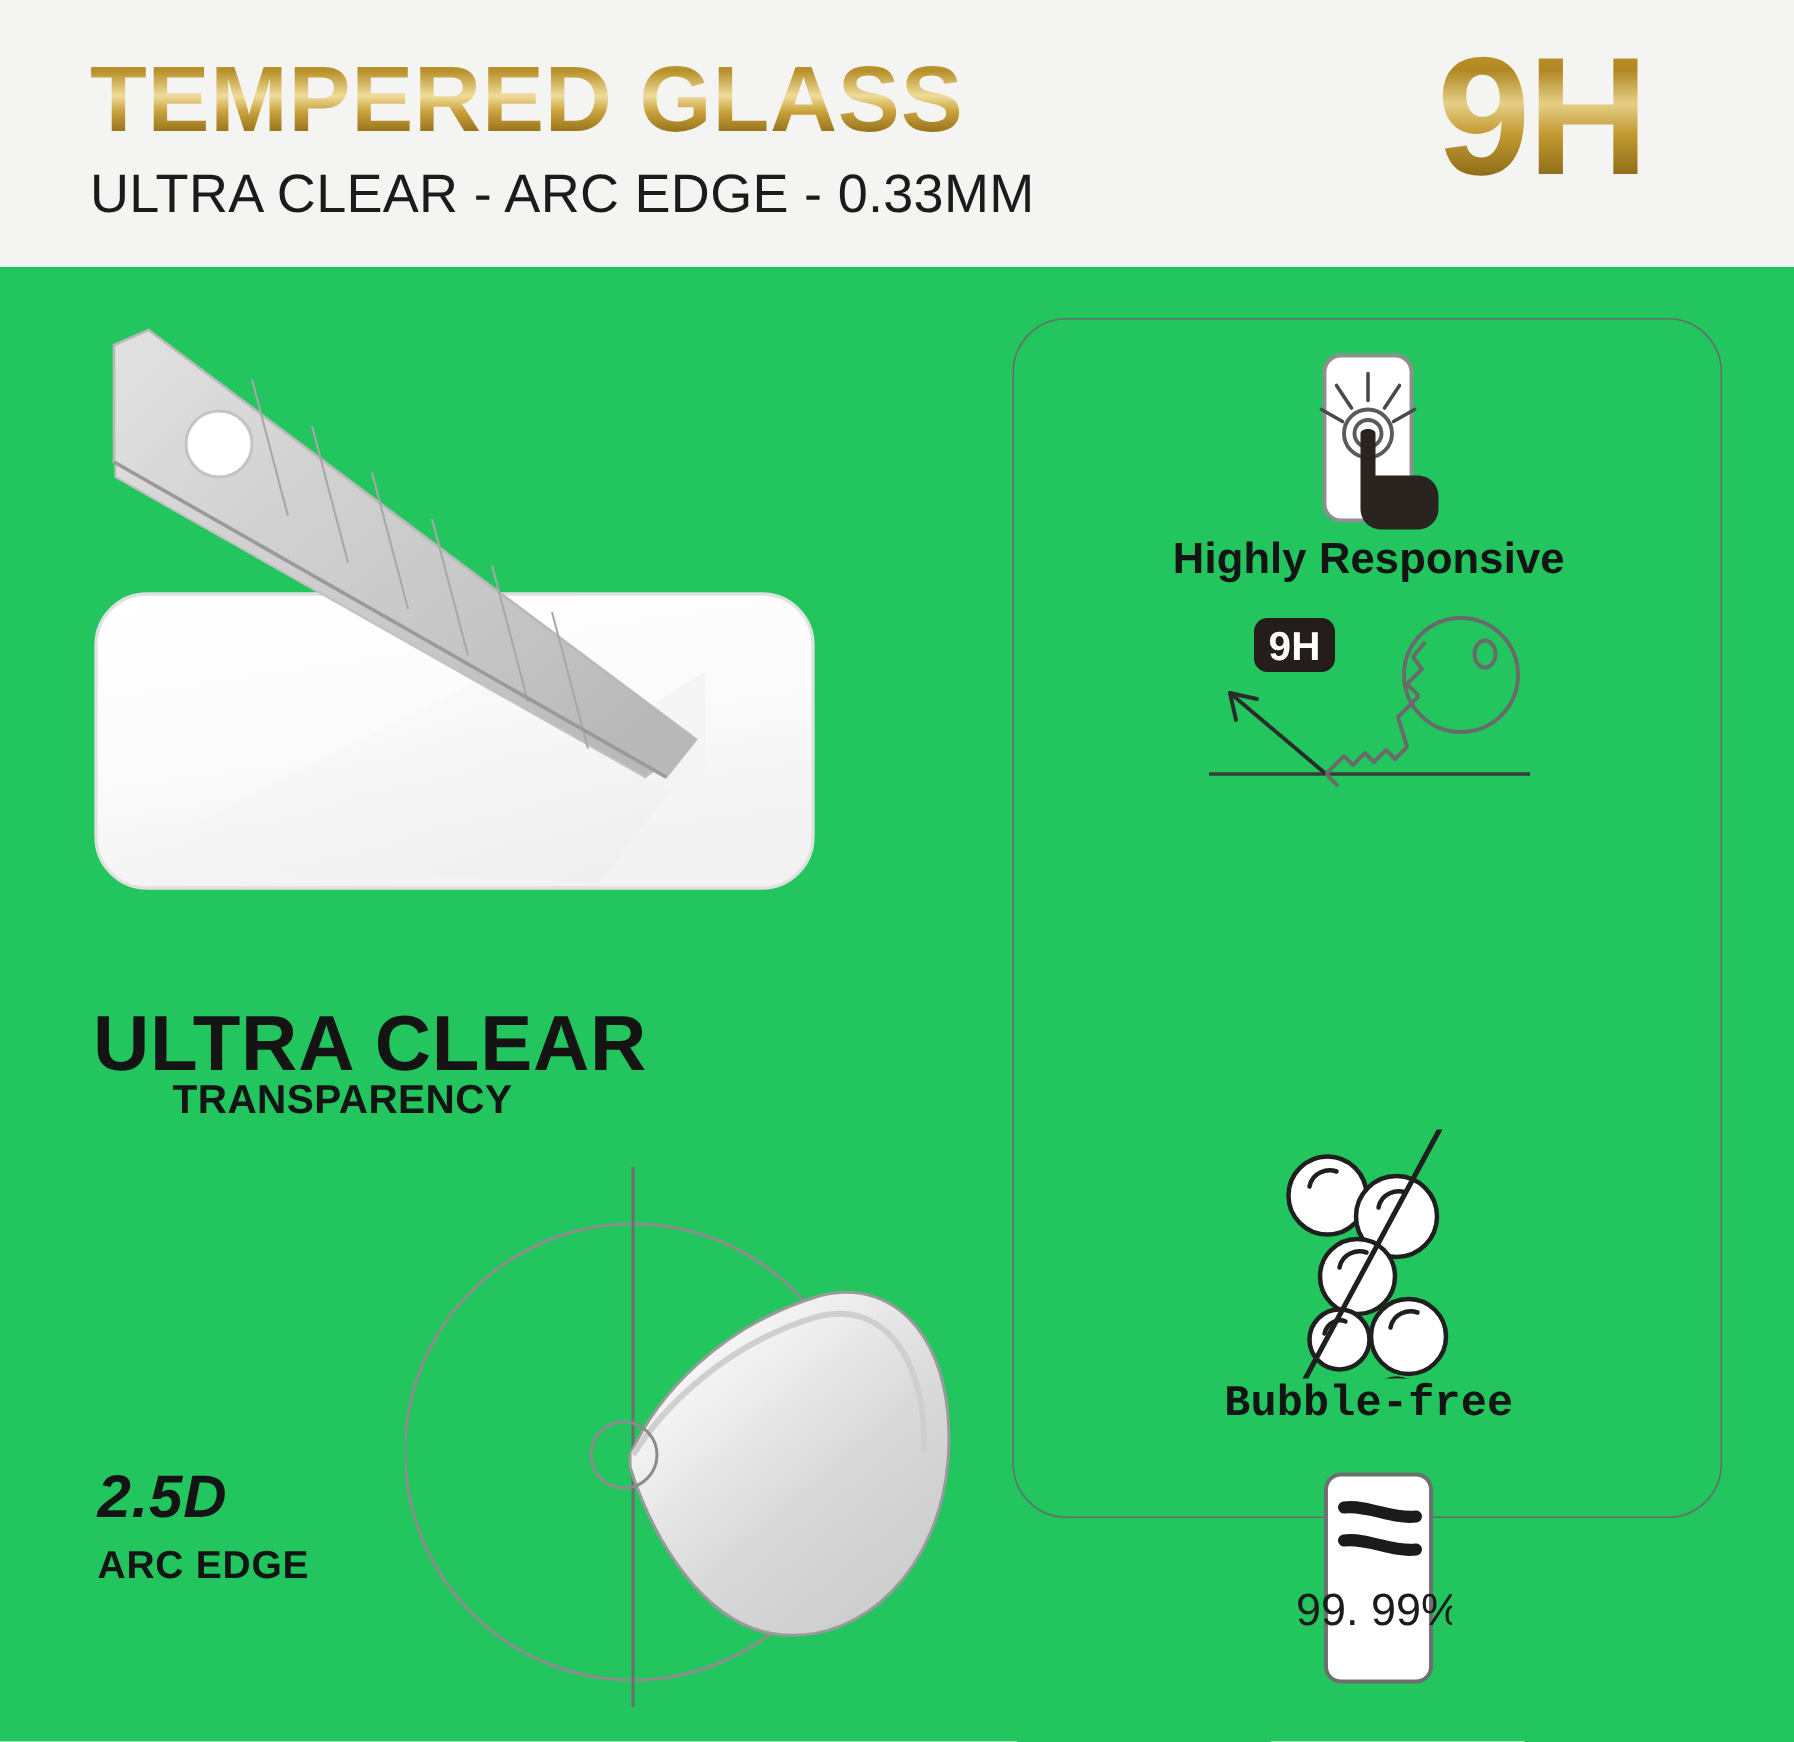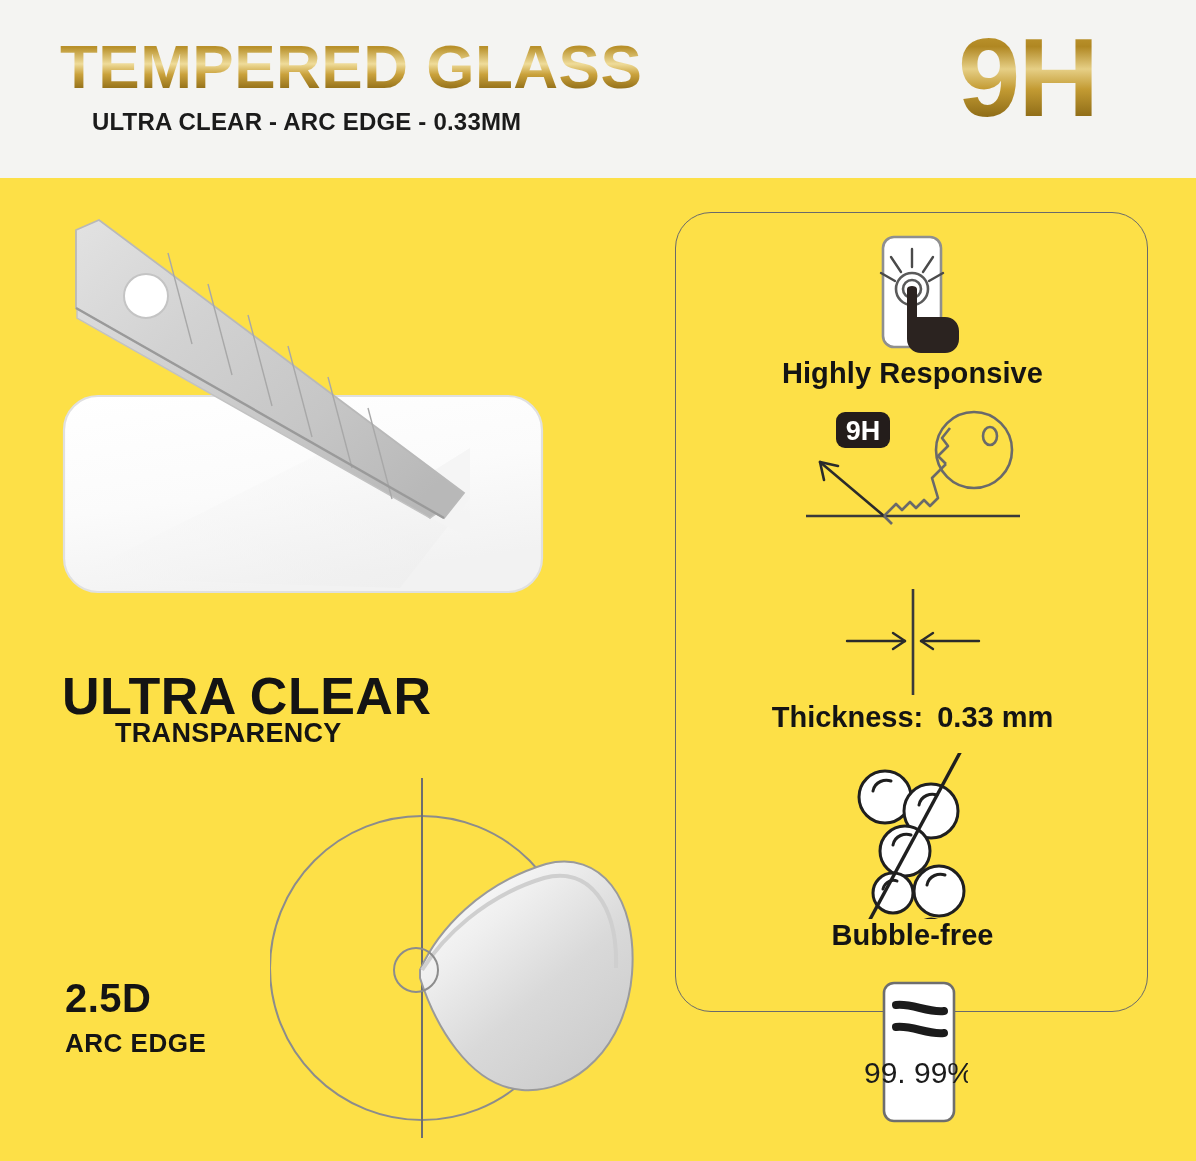--- a/index.html
+++ b/index.html
@@ -7,21 +7,21 @@
     padding: 0;
     background: #ffffff;
   }
   body {
     font-family: "Liberation Sans", sans-serif;
   }
   #page {
     position: relative;
     width: 1196px;
     height: 1161px;
-    background: #fde047;
+    background: #22c55e;
     overflow: hidden;
   }
 
   
   #header-band {
     position: absolute;
     left: 0; top: 0;
     width: 1196px;
     height: 178px;
     background: #f4f4f2;
@@ -38,26 +38,25 @@
         #caa23c 62%, #8d6a15 88%, #7d5d10 100%);
     -webkit-background-clip: text;
     background-clip: text;
     color: transparent;
     -webkit-text-fill-color: transparent;
     white-space: nowrap;
   }
   #header-subtitle {
     position: absolute;
     left: 60px; top: 108px;
-    font-size: 24px;
-    font-weight: bold;
+    font-size: 36px;
+    font-weight: normal;
     color: #1b1b1b;
     letter-spacing: 0.2px;
     white-space: nowrap;
-    margin-left: 32px;
   }
   #header-badge-9h {
     position: absolute;
     left: 958px; top: 22px;
     font-size: 112px;
     font-weight: bold;
     line-height: 1;
     letter-spacing: -2px;
     background: linear-gradient(180deg,
         #c8a139 0%, #b08722 22%, #e6cf86 42%,
@@ -104,20 +103,21 @@
     width: 380px; height: 360px;
   }
   #arc-label-25d {
     position: absolute;
     left: 65px; top: 798px;
     font-size: 40px;
     font-weight: bold;
     color: #141414;
     letter-spacing: 0.5px;
     white-space: nowrap;
+    font-style: italic;
   }
   #arc-label-edge {
     position: absolute;
     left: 65px; top: 850px;
     font-size: 26px;
     font-weight: bold;
     color: #141414;
     letter-spacing: 0.5px;
     white-space: nowrap;
   }
@@ -146,21 +146,21 @@
     display: block;
     font-size: 29px;
     font-weight: bold;
     color: #141414;
     letter-spacing: 0.1px;
     white-space: nowrap;
   }
   #feature-responsive { top: 18px; }
   #feature-scratch    { top: 193px; }
   #feature-thickness  { top: 370px; }
-  #feature-bubble     { top: 540px; }
+  #feature-bubble     { top: 540px; font-family: Liberation Mono, monospace; }
   #feature-transparency { top: 766px; }
 
   .thickness-row {
     display: block;
     font-size: 29px;
     font-weight: bold;
     color: #141414;
     white-space: pre;
   }
 </style>
@@ -320,35 +320,20 @@
 
           <circle cx="176" cy="44" r="38"></circle>
 
           <path d="M 148 58 L 140 50 L 150 40 L 144 32 L 152 22"></path>
 
           <ellipse cx="192" cy="30" rx="7" ry="9"></ellipse>
         </g>
       </svg>
     </div>
 
-    <div class="feature" id="feature-thickness">
-      <svg class="feature-icon" width="180" height="118" viewBox="0 0 180 118">
-
-        <line x1="90" y1="6" x2="90" y2="112" stroke="#3a3a3a" stroke-width="2.6"></line>
-
-        <g stroke="#2b2b2b" stroke-width="2.4" fill="none" stroke-linecap="round">
-          <line x1="24" y1="58" x2="82" y2="58"></line>
-          <path d="M 82 58 L 70 50 M 82 58 L 70 66"></path>
-
-          <line x1="156" y1="58" x2="98" y2="58"></line>
-          <path d="M 98 58 L 110 50 M 98 58 L 110 66"></path>
-        </g>
-      </svg>
-      <span class="thickness-row" style="display:inline">Thickness:</span><span class="thickness-row" style="display:inline; margin-left:14px;">0.33 mm</span>
-    </div>
 
     <div class="feature" id="feature-bubble">
       <svg class="feature-icon" width="180" height="166" viewBox="0 0 180 166">
         <g fill="#ffffff" stroke="#1f1f1f" stroke-width="3">
           <circle cx="62" cy="44" r="26"></circle>
           <circle cx="108" cy="58" r="27"></circle>
           <circle cx="82" cy="98" r="25"></circle>
           <circle cx="70" cy="140" r="20"></circle>
           <circle cx="116" cy="138" r="25"></circle>
           <circle cx="108" cy="182" r="16"></circle>

